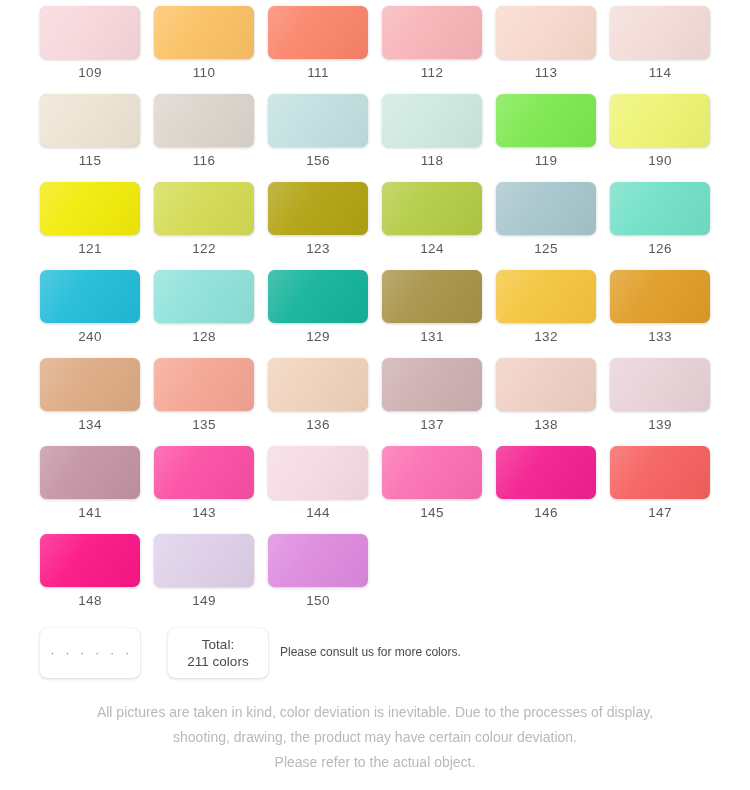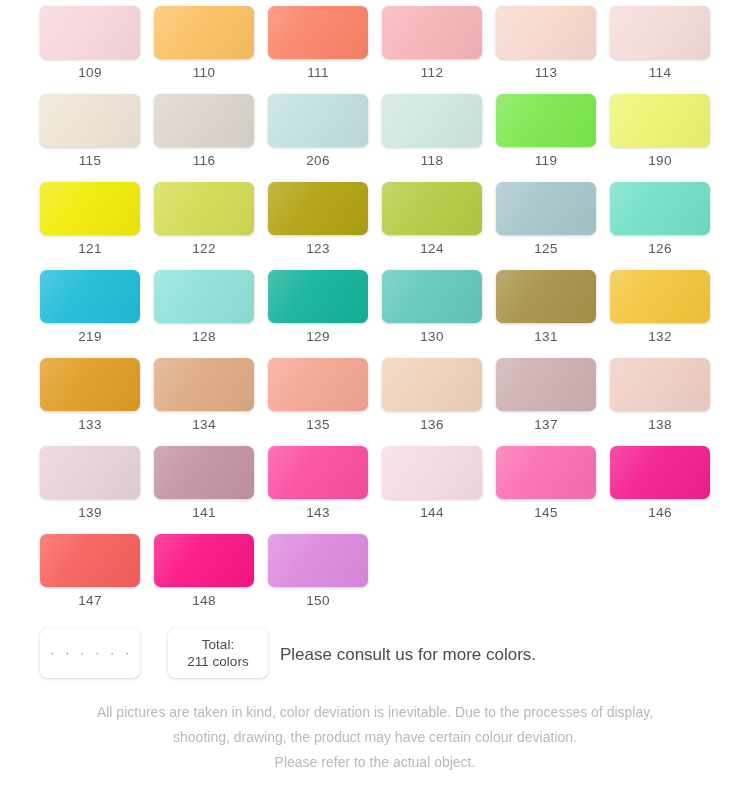--- a/index.html
+++ b/index.html
@@ -107,21 +107,21 @@
   .total-line {
     font-size: 13.5px;
     color: #4a4a4a;
     line-height: 17px;
     text-align: center;
   }
   .consult-text {
     position: absolute;
     left: 240px;
     top: 17px;
-    font-size: 17px;
+    font-size: 12px;
     color: #4a4a4a;
     white-space: nowrap;
   }
 
   
   .disclaimer {
     position: absolute;
     left: 0;
     top: 700px;
     width: 750px;
@@ -165,21 +165,21 @@
       <div class="swatch-cell">
         <div class="swatch-chip" style="background: rgb(238, 228, 212);"></div>
         <div class="swatch-label">115</div>
       </div>
       <div class="swatch-cell">
         <div class="swatch-chip" style="background: rgb(220, 213, 205);"></div>
         <div class="swatch-label">116</div>
       </div>
       <div class="swatch-cell">
         <div class="swatch-chip" style="background: rgb(194, 224, 224);"></div>
-        <div class="swatch-label">206</div>
+        <div class="swatch-label">156</div>
       </div>
       <div class="swatch-cell">
         <div class="swatch-chip" style="background: rgb(207, 233, 224);"></div>
         <div class="swatch-label">118</div>
       </div>
       <div class="swatch-cell">
         <div class="swatch-chip" style="background: rgb(125, 232, 79);"></div>
         <div class="swatch-label">119</div>
       </div>
       <div class="swatch-cell">
@@ -205,35 +205,31 @@
       <div class="swatch-cell">
         <div class="swatch-chip" style="background: rgb(168, 198, 205);"></div>
         <div class="swatch-label">125</div>
       </div>
       <div class="swatch-cell">
         <div class="swatch-chip" style="background: rgb(114, 224, 200);"></div>
         <div class="swatch-label">126</div>
       </div>
       <div class="swatch-cell">
         <div class="swatch-chip" style="background: rgb(33, 188, 217);"></div>
-        <div class="swatch-label">219</div>
+        <div class="swatch-label">240</div>
       </div>
       <div class="swatch-cell">
         <div class="swatch-chip" style="background: rgb(143, 226, 218);"></div>
         <div class="swatch-label">128</div>
       </div>
       <div class="swatch-cell">
         <div class="swatch-chip" style="background: rgb(20, 179, 155);"></div>
         <div class="swatch-label">129</div>
       </div>
       <div class="swatch-cell">
-        <div class="swatch-chip" style="background: rgb(99, 201, 187);"></div>
-        <div class="swatch-label">130</div>
-      </div>
-      <div class="swatch-cell">
         <div class="swatch-chip" style="background: rgb(168, 147, 72);"></div>
         <div class="swatch-label">131</div>
       </div>
       <div class="swatch-cell">
         <div class="swatch-chip" style="background: rgb(244, 197, 61);"></div>
         <div class="swatch-label">132</div>
       </div>
       <div class="swatch-cell">
         <div class="swatch-chip" style="background: rgb(224, 157, 38);"></div>
         <div class="swatch-label">133</div>
@@ -282,20 +278,24 @@
         <div class="swatch-chip" style="background: rgb(243, 31, 144);"></div>
         <div class="swatch-label">146</div>
       </div>
       <div class="swatch-cell">
         <div class="swatch-chip" style="background: rgb(246, 97, 95);"></div>
         <div class="swatch-label">147</div>
       </div>
       <div class="swatch-cell">
         <div class="swatch-chip" style="background: rgb(251, 22, 134);"></div>
         <div class="swatch-label">148</div>
+      </div>
+      <div class="swatch-cell">
+        <div class="swatch-chip" style="background: rgb(222, 208, 232);"></div>
+        <div class="swatch-label">149</div>
       </div>
       <div class="swatch-cell">
         <div class="swatch-chip" style="background: rgb(221, 138, 222);"></div>
         <div class="swatch-label">150</div>
       </div>
     </div>
 
   <div class="footer-row">
     <div class="box-common dots-box">
       <span class="dots-text">· · · · · ·</span>

